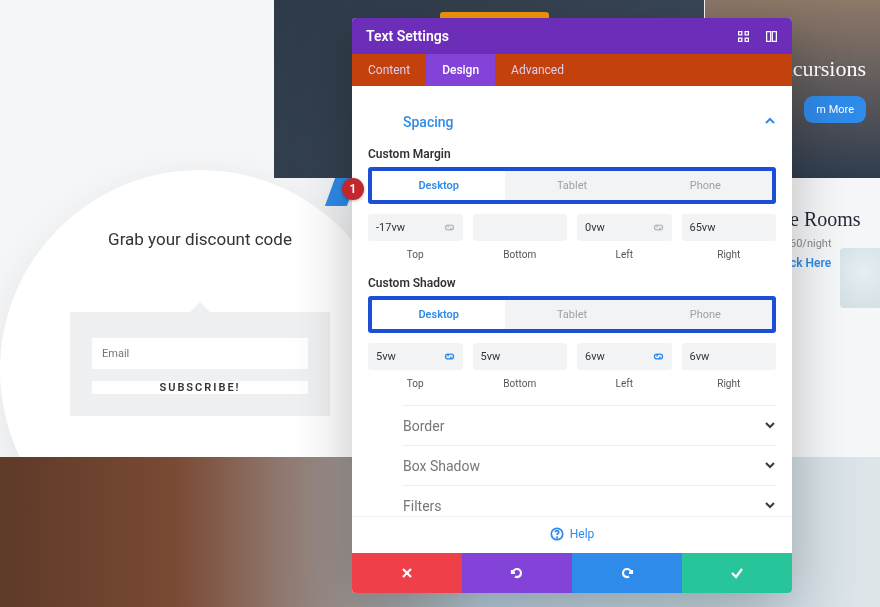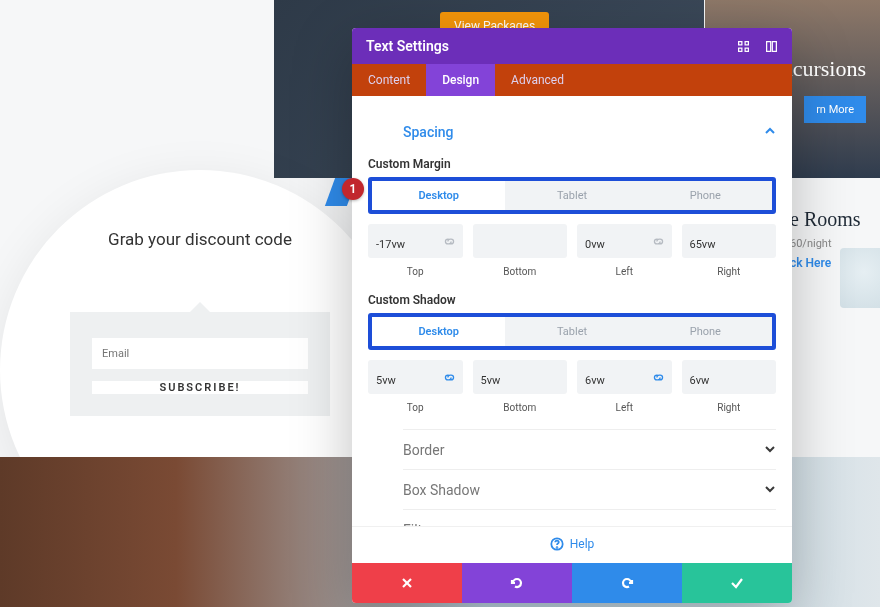--- a/index.html
+++ b/index.html
@@ -3,36 +3,36 @@
 <meta charset="utf-8">
 <style>
   * { margin:0; padding:0; box-sizing:border-box; font-family: -apple-system, BlinkMacSystemFont, "Segoe UI", Roboto, sans-serif; }
   body { width:880px; height:607px; overflow:hidden; background:#f6f7f8; position:relative; }
 
   
   .bg-hero { position:absolute; top:0; left:274px; width:430px; height:178px; background:linear-gradient(135deg,#2e3a48,#3e4c5d); }
   .bg-hero-btn { position:absolute; top:12px; left:440px; background:#f5960a; color:#fff; font-size:12px; padding:7px 14px; border-radius:3px; }
   .bg-right-card { position:absolute; top:0; right:0; width:175px; height:178px; background:linear-gradient(180deg,#8e7868,#2f3c4e); display:flex; flex-direction:column; align-items:flex-end; justify-content:center; padding-right:14px; color:#fff; }
   .bg-right-title { font-family:"Times New Roman",serif; font-size:22px; }
-  .bg-right-btn { margin-top:14px; background:#2f8bea; color:#fff; font-size:11px; padding:7px 12px; border-radius:0; }
+  .bg-right-btn { margin-top:14px; background:#2f8bea; color:#fff; font-size:11px; padding:7px 12px; border-radius:9px; }
   .bg-circle { position:absolute; left:0; top:170px; width:400px; height:400px; border-radius:50%; background:#fff; box-shadow:0 10px 50px rgba(0,0,0,.08); display:flex; flex-direction:column; align-items:center; padding-top:58px; }
   .bg-circle h3 { font-family:"Times New Roman",serif; font-weight:400; color:#333; font-size:17px; text-align:center; line-height:1.35; }
   .bg-circle .form { margin-top:60px; background:#eef0f1; padding:26px 22px 22px; width:260px; display:flex; flex-direction:column; gap:12px; position:relative;}
   .bg-circle .pointer { position:absolute; top:-10px; left:50%; transform:translateX(-50%); width:0; height:0; border-left:10px solid transparent; border-right:10px solid transparent; border-bottom:10px solid #eef0f1;}
   .bg-circle input { background:#fff; border:none; padding:9px 10px; font-size:11px; color:#555; width:100%; }
   .bg-circle button { background:#fff; border:none; letter-spacing:2px; font-size:11px; font-weight:600; color:#333; }
   .bg-rooms { position:absolute; right:0; top:208px; width:90px; text-align:left; }
   .bg-rooms .t1 { font-family:"Times New Roman",serif; font-size:20px; color:#1f2a36; }
   .bg-rooms .t2 { font-size:11px; color:#888; margin-top:6px; }
   .bg-rooms .t3 { font-size:12px; color:#2f8bea; font-weight:600; margin-top:6px; }
   .bg-rooms-img { position:absolute; right:0; top:248px; width:40px; height:60px; background:radial-gradient(circle at 60% 40%,#dbe9ef,#b9cfd9); border-radius:4px 0 0 4px; opacity:.6; }
   .bg-bottom { position:absolute; bottom:0; left:0; right:0; height:150px; background:linear-gradient(90deg,#5e3a28 0%,#7a4a34 20%,#b8cfdd 55%,#c6d8e1 80%,#dfe6ea 100%); }
 
   
-  .modal { position:absolute; top:28px; left:352px; width:440px; background:#fff; box-shadow:0 18px 60px rgba(0,0,0,.25); border-radius:4px; overflow:hidden; display:flex; flex-direction:column; }
+  .modal { position:absolute; top:18px; left:352px; width:440px; background:#fff; box-shadow:0 18px 60px rgba(0,0,0,.25); border-radius:4px; overflow:hidden; display:flex; flex-direction:column; }
   .modal-header { background:#6c2eb9; color:#fff; padding:10px 14px; display:flex; align-items:center; justify-content:space-between; }
   .modal-title { font-size:14px; font-weight:600; }
   .header-icons { display:flex; gap:14px; }
   .hicon { width:14px; height:14px; display:flex; align-items:center; justify-content:center; cursor:pointer; }
   .hicon svg { width:13px; height:13px; stroke:#fff; fill:none; stroke-width:1.5; }
 
   .modal-tabs { background:#c2410c; display:flex; }
   .modal-tab { padding:9px 16px; font-size:12px; color:#ddd1f0; cursor:pointer; }
   .modal-tab.active { background:#8343d8; color:#fff; font-weight:500; }
 
@@ -46,21 +46,21 @@
 
   .subgroup { margin-top:4px; margin-bottom:16px; }
   .sub-label { font-size:12px; font-weight:600; color:#333; margin:6px 0; }
 
   .device-tabs { display:flex; border:4px solid #1d4ed8; border-radius:3px; overflow:hidden; margin-bottom:10px; }
   .device-tab { flex:1; text-align:center; padding:8px 0; font-size:11px; color:#9aa2ac; background:#f1f3f5; cursor:pointer; }
   .device-tab.active { background:#fff; color:#2f8bea; font-weight:600; }
 
   .four-grid { display:grid; grid-template-columns:1fr 1fr 1fr 1fr; gap:10px; margin-bottom:4px;}
   .val-box { position:relative; }
-  .val-box input { width:100%; border:none; background:#f1f3f5; border-radius:3px; padding:14px 24px 7px 8px; font-size:11px; color:#333; }
+  .val-box input { width:100%; border:none; background:#f1f3f5; border-radius:3px; padding:7px 24px 7px 8px; font-size:11px; color:#333; }
   .link-icon { position:absolute; right:6px; top:50%; transform:translateY(-50%); width:14px; height:14px; display:flex; align-items:center; justify-content:center; }
   .link-icon svg { width:13px; height:13px; fill:none; stroke:#b6bbc2; stroke-width:1.6; }
   .link-icon.on svg { stroke:#2f8bea; }
   .side-label { text-align:center; font-size:10px; color:#555; margin-top:4px; }
 
   .help-row { text-align:center; padding:10px 0 12px; border-top:1px solid #f0f0f0; display:flex; align-items:center; justify-content:center; gap:6px; font-size:12px; color:#2f8bea; cursor:pointer; }
   .help-row svg { width:14px; height:14px; stroke:#2f8bea; fill:none; stroke-width:2;}
 
   .modal-actions { display:flex; height:40px; }
   .act { flex:1; display:flex; align-items:center; justify-content:center; cursor:pointer; }

